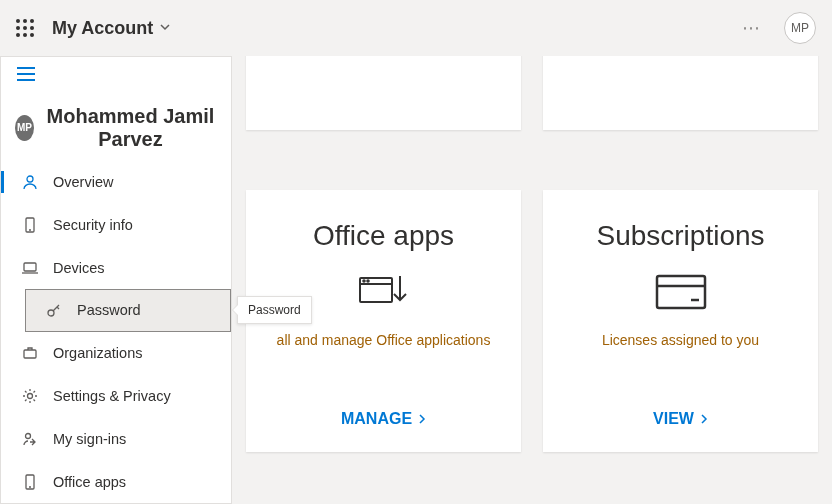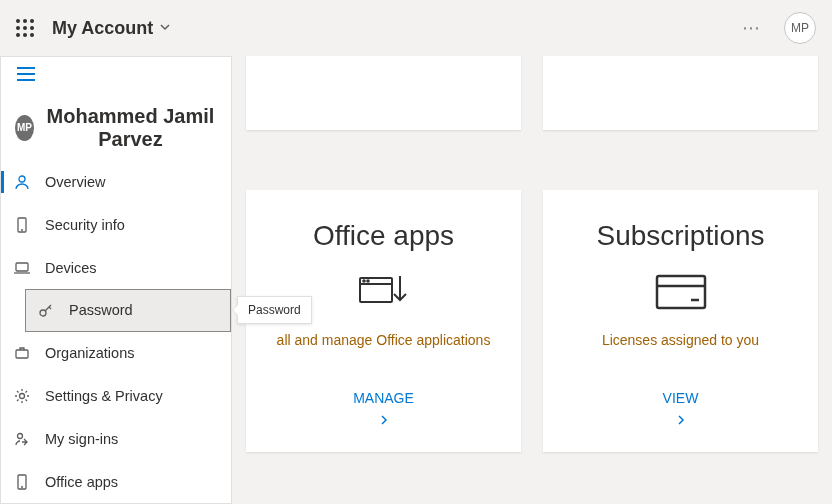--- a/index.html
+++ b/index.html
@@ -42,21 +42,21 @@
     }
     .avatar-dark {
       width: 26px; height: 26px; border-radius: 50%; background: #6e6e6e;
       color: #fff; font-size: 10px; font-weight: 600; display: flex;
       align-items: center; justify-content: center;
     }
     .profile-name { font-size: 20px; font-weight: 700; color: #323130; text-align: center; }
 
     .nav-item {
       height: 46px; display: flex; align-items: center; gap: 14px;
-      padding: 0 12px; font-size: 14.5px; color: #323130; cursor: pointer;
+      padding: 0 20px; font-size: 14.5px; color: #323130; cursor: pointer;
       position: relative;
     }
     .nav-item .icon { width: 18px; display: flex; justify-content: center; color: #605e5c; }
     .nav-item.active {
       background: #fff; font-weight: 400;
     }
     .nav-item.active::before {
       content: ''; position: absolute; left: 0; top: 10px; bottom: 10px;
       width: 3px; background: #0078d4;
     }
@@ -85,23 +85,22 @@
       flex: 1; padding: 0 14px 14px; display: grid;
       grid-template-columns: 1fr 1fr; gap: 22px; overflow: hidden;
     }
     .card {
       background: #fff; box-shadow: 0 1px 2px rgba(0,0,0,.1);
       display: flex; flex-direction: column; align-items: center;
     }
     .top-card { height: 130px; justify-content: flex-start; padding-top: 6px; position: relative; margin-top: -56px; }
     .bottom-card { height: 262px; padding: 30px 28px 24px; }
     .card-link {
-      color: #0078d4; font-size: 14px; font-weight: 400; display: flex; align-items: center; gap: 6px;
+      color: #0078d4; font-size: 16px; font-weight: 700; display: flex; align-items: center; gap: 6px;
       text-align: center;
-      flex-direction: column;
     }
     .card h2 { font-size: 28px; font-weight: 400; color: #323130; margin-bottom: 20px; }
     .card-icon { margin-bottom: 16px; }
     .card-desc { font-size: 14px; color: #a16207; margin-bottom: 36px; text-align: center; }
     .spacer { flex: 1; }
 
     .chevron-right { display: inline-block; }
   </style>
 </head>
 <body>

